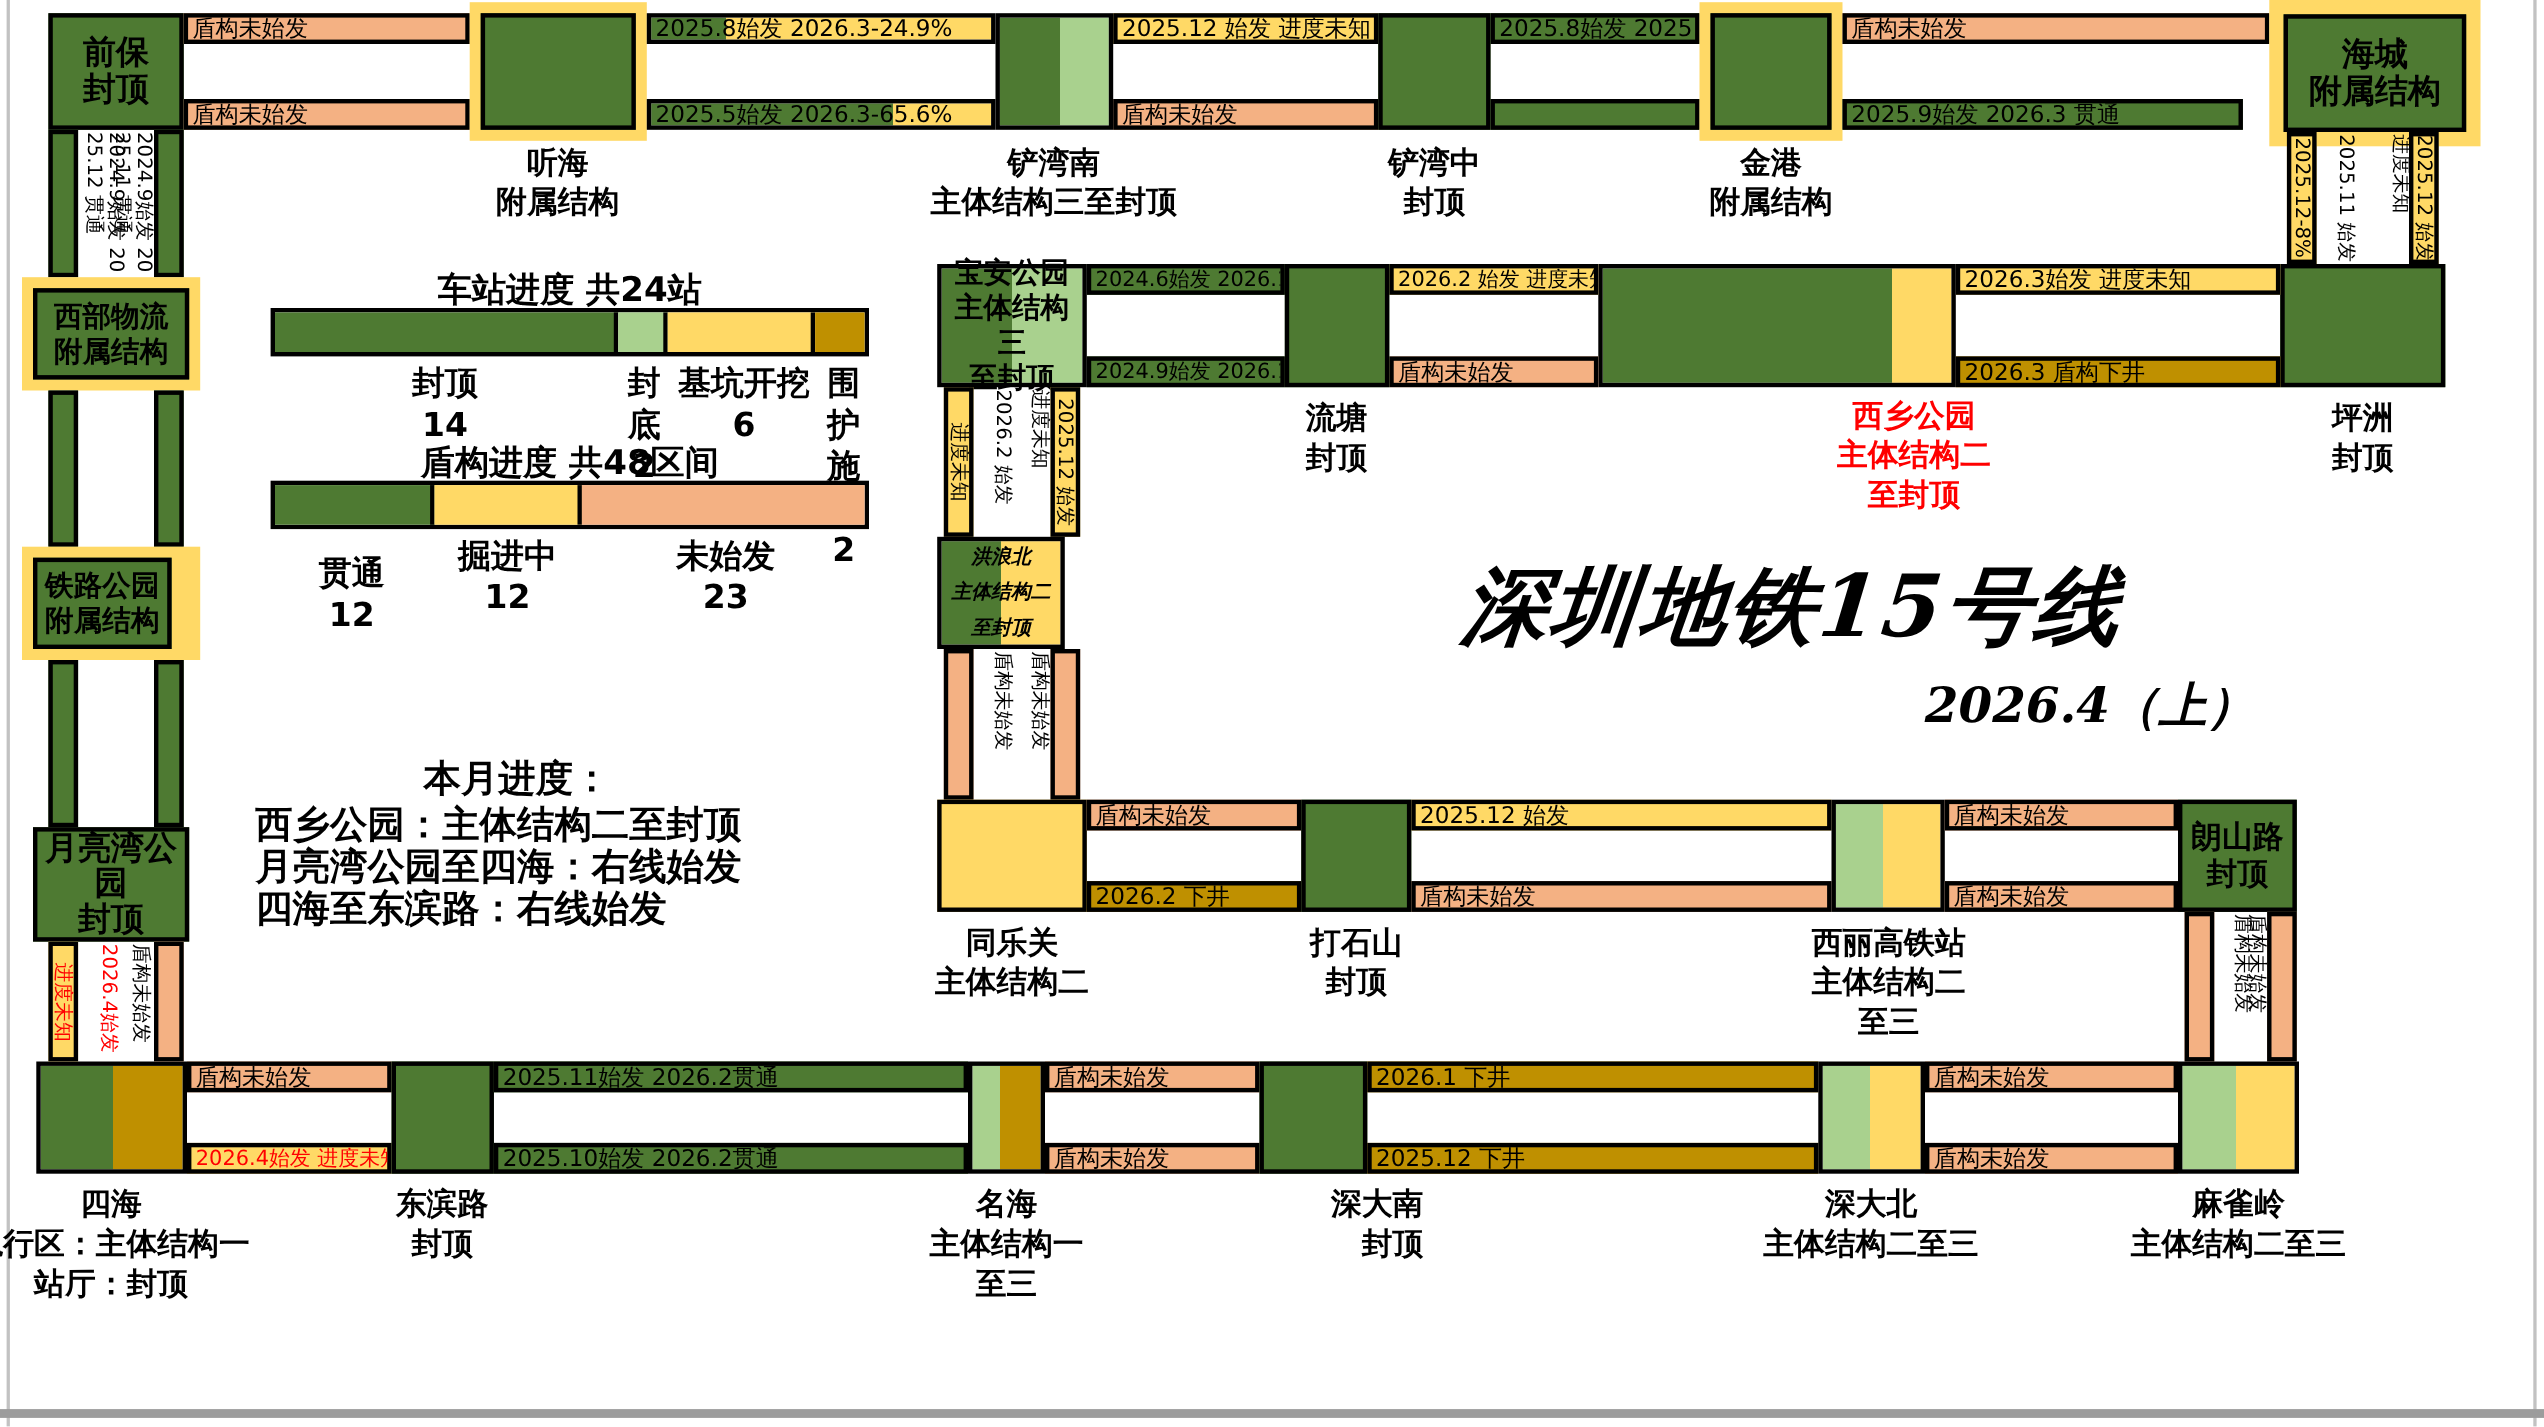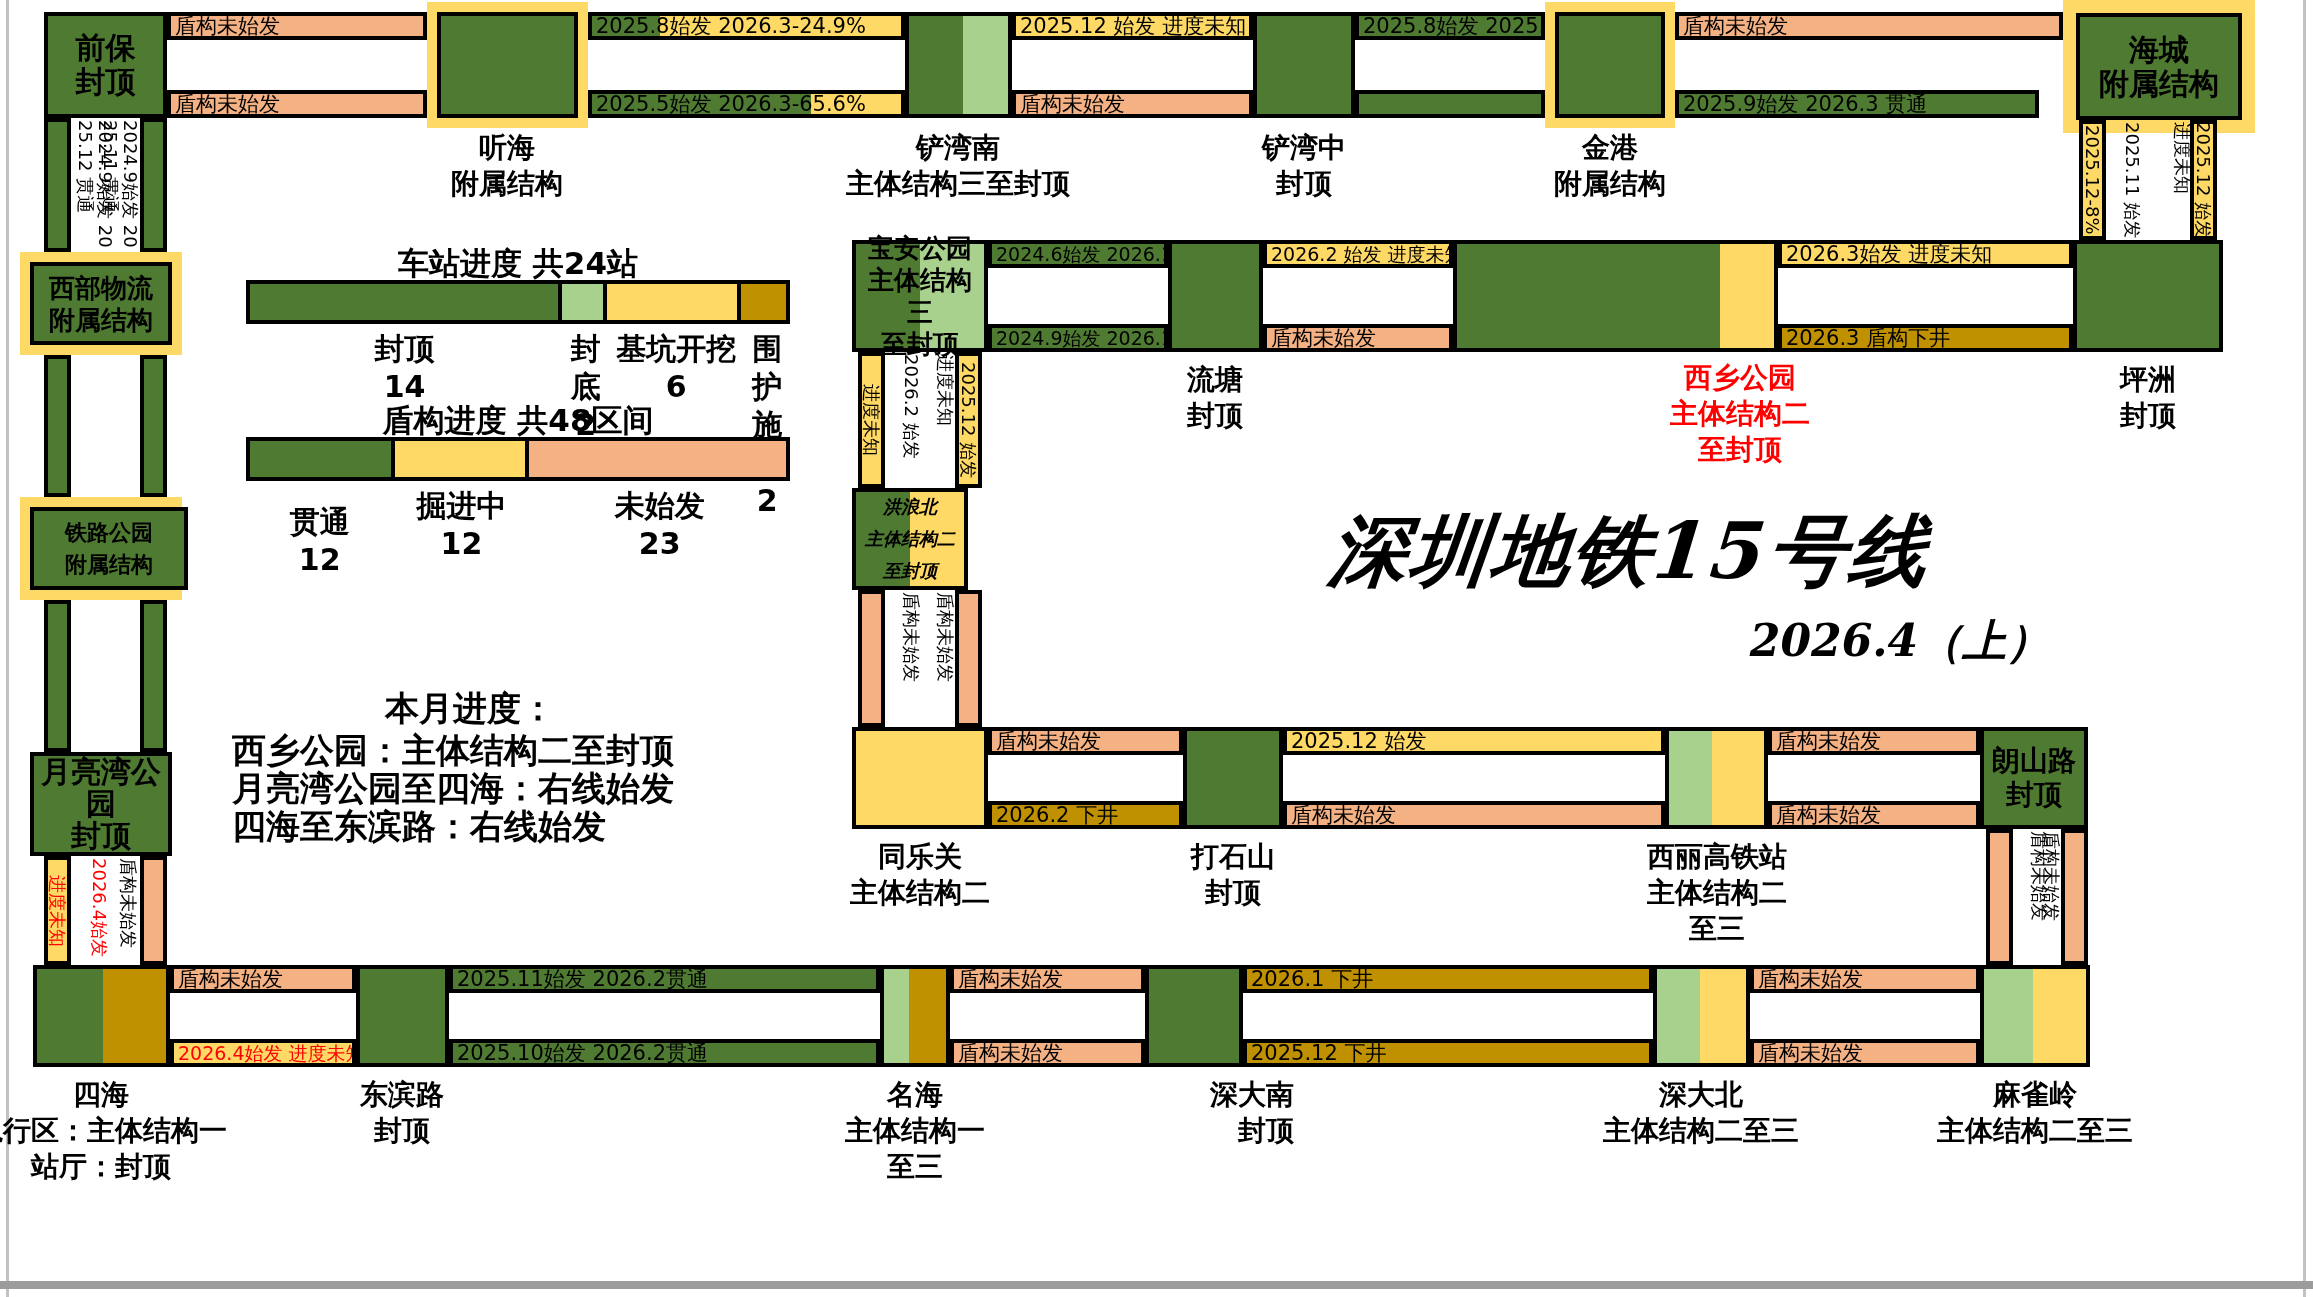--- a/index.html
+++ b/index.html
@@ -209,21 +209,21 @@
   <div class="vbar" style="left:140px;top:118px;width:27px;height:134px;background:#4e7a32;"></div>
 
   <div class="frame" style="left:20px;top:252px;width:162px;height:103px;"></div>
   <div class="box" style="left:30px;top:262px;width:142px;height:83px;background:#4e7a32;font-size:26px;line-height:32px;">西部物流
 附属结构</div>
 
   <div class="vbar" style="left:44px;top:355px;width:27px;height:142px;background:#4e7a32;"></div>
   <div class="vbar" style="left:140px;top:355px;width:27px;height:142px;background:#4e7a32;"></div>
 
   <div class="frame" style="left:20px;top:497px;width:162px;height:103px;"></div>
-  <div class="box" style="left:30px;top:507px;width:158px;height:83px;background:#4e7a32;font-size:22px;line-height:32px;">铁路公园
+  <div class="box" style="left:30px;top:507px;width:126px;height:83px;background:#4e7a32;font-size:26px;line-height:32px;">铁路公园
 附属结构</div>
 
   <div class="vbar" style="left:44px;top:600px;width:27px;height:152px;background:#4e7a32;"></div>
   <div class="vbar" style="left:140px;top:600px;width:27px;height:152px;background:#4e7a32;"></div>
 
   <div class="box" style="left:30px;top:752px;width:142px;height:104px;background:#4e7a32;font-size:30px;line-height:32px;">月亮湾公园
 封顶</div>
 
   <div class="vbar" style="left:44px;top:856px;width:27px;height:109px;background:#ffd966;">
     <div class="vtext redtext">进度未知</div>

